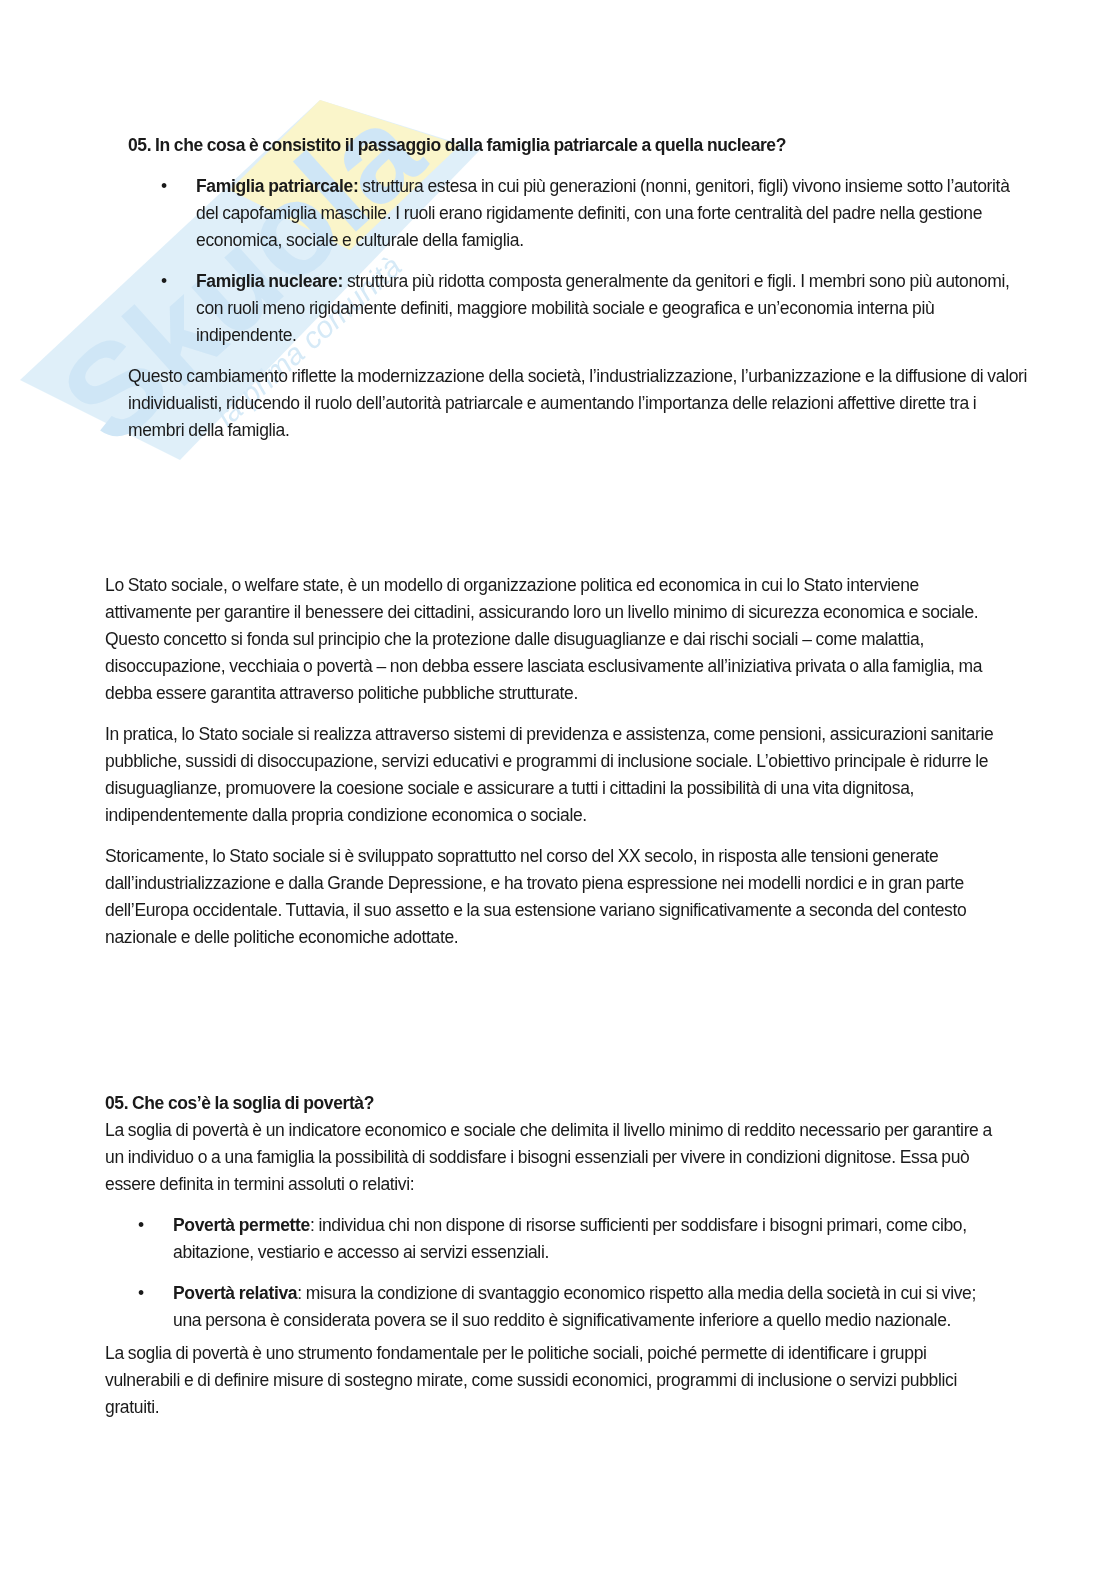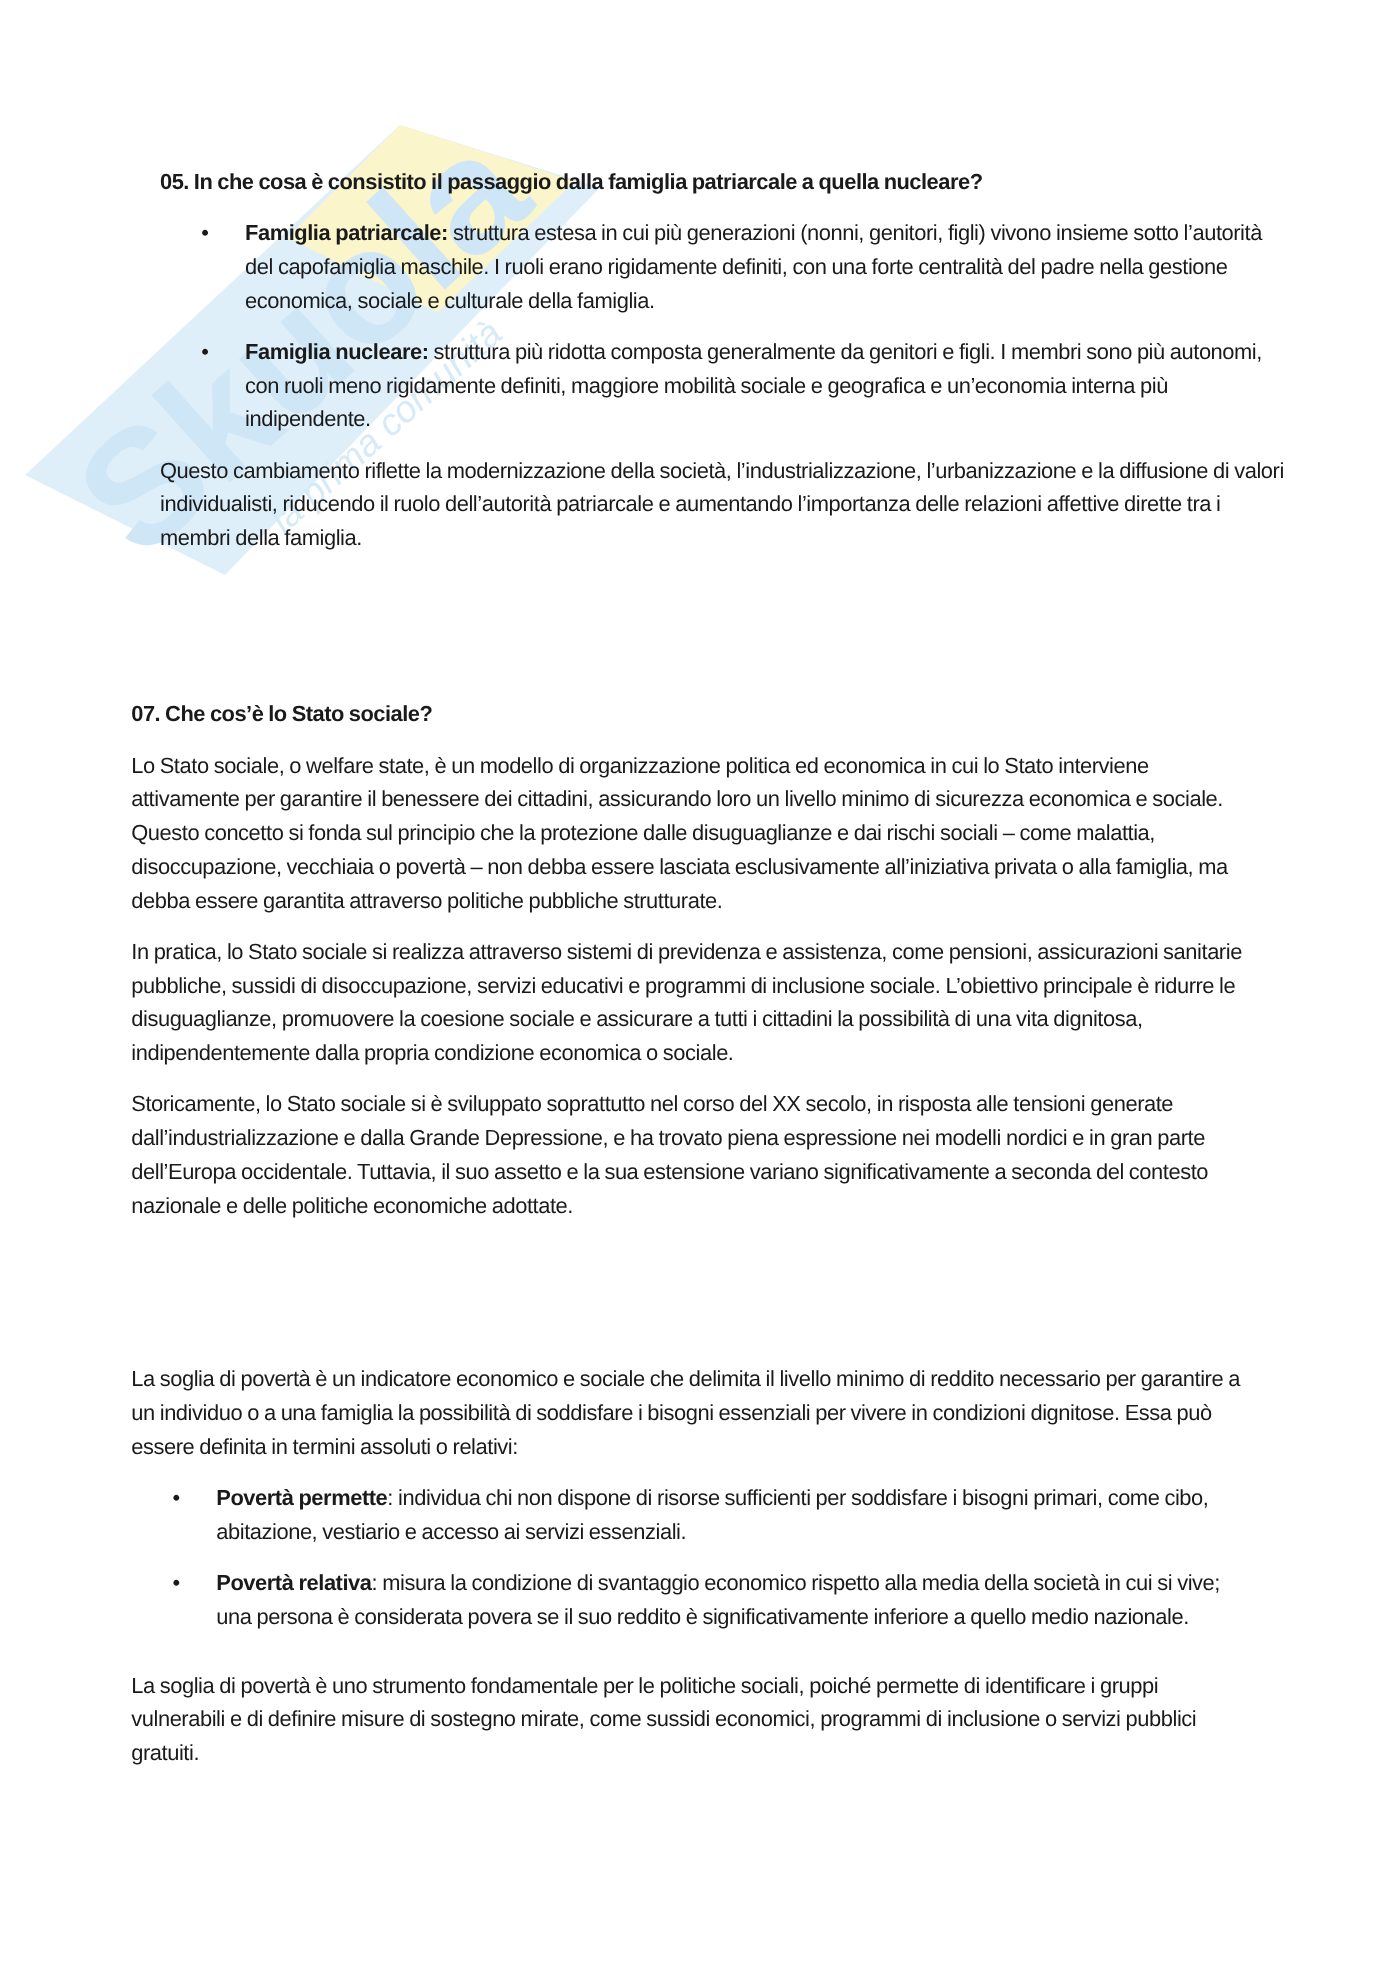--- a/index.html
+++ b/index.html
@@ -38,32 +38,32 @@
         <span class="bullet">•</span><span class="b">Famiglia patriarcale:</span><span> struttura estesa in cui più generazioni (nonni, genitori, figli) vivono insieme sotto l’autorità del capofamiglia maschile. I ruoli erano rigidamente definiti, con una forte centralità del padre nella gestione economica, sociale e culturale della famiglia.</span>
       </li>
       <li style="margin-top:14px;">
         <span class="bullet">•</span><span class="b">Famiglia nucleare:</span><span> struttura più ridotta composta generalmente da genitori e figli. I membri sono più autonomi, con ruoli meno rigidamente definiti, maggiore mobilità sociale e geografica e un’economia interna più indipendente.</span>
       </li>
     </ul>
     <p style="margin-top:14px;">Questo cambiamento riflette la modernizzazione della società, l’industrializzazione, l’urbanizzazione e la diffusione di valori individualisti, riducendo il ruolo dell’autorità patriarcale e aumentando l’importanza delle relazioni affettive dirette tra i membri della famiglia.</p>
   </div>
 
   <div class="section" style="top:558px;">
-    <h2>07. Che cos’è lo Stato sociale?</h2>
     <p style="margin-top:14px;">Lo Stato sociale, o welfare state, è un modello di organizzazione politica ed economica in cui lo Stato interviene attivamente per garantire il benessere dei cittadini, assicurando loro un livello minimo di sicurezza economica e sociale. Questo concetto si fonda sul principio che la protezione dalle disuguaglianze e dai rischi sociali – come malattia, disoccupazione, vecchiaia o povertà – non debba essere lasciata esclusivamente all’iniziativa privata o alla famiglia, ma debba essere garantita attraverso politiche pubbliche strutturate.</p>
     <p style="margin-top:14px;">In pratica, lo Stato sociale si realizza attraverso sistemi di previdenza e assistenza, come pensioni, assicurazioni sanitarie pubbliche, sussidi di disoccupazione, servizi educativi e programmi di inclusione sociale. L’obiettivo principale è ridurre le disuguaglianze, promuovere la coesione sociale e assicurare a tutti i cittadini la possibilità di una vita dignitosa, indipendentemente dalla propria condizione economica o sociale.</p>
     <p style="margin-top:14px;">Storicamente, lo Stato sociale si è sviluppato soprattutto nel corso del XX secolo, in risposta alle tensioni generate dall’industrializzazione e dalla Grande Depressione, e ha trovato piena espressione nei modelli nordici e in gran parte dell’Europa occidentale. Tuttavia, il suo assetto e la sua estensione variano significativamente a seconda del contesto nazionale e delle politiche economiche adottate.</p>
   </div>
 
   <div class="section" style="top:1090px;">
+    <h2>05. Che cos’è la soglia di povertà?</h2>
     <p>La soglia di povertà è un indicatore economico e sociale che delimita il livello minimo di reddito necessario per garantire a un individuo o a una famiglia la possibilità di soddisfare i bisogni essenziali per vivere in condizioni dignitose. Essa può essere definita in termini assoluti o relativi:</p>
     <ul style="margin-top:14px;">
       <li>
         <span class="bullet">•</span><span class="b">Povertà permette</span><span>: individua chi non dispone di risorse sufficienti per soddisfare i bisogni primari, come cibo, abitazione, vestiario e accesso ai servizi essenziali.</span>
       </li>
       <li style="margin-top:14px;">
         <span class="bullet">•</span><span class="b">Povertà relativa</span><span>: misura la condizione di svantaggio economico rispetto alla media della società in cui si vive; una persona è considerata povera se il suo reddito è significativamente inferiore a quello medio nazionale.</span>
       </li>
     </ul>
-    <p style="margin-top:28px;">La soglia di povertà è uno strumento fondamentale per le politiche sociali, poiché permette di identificare i gruppi vulnerabili e di definire misure di sostegno mirate, come sussidi economici, programmi di inclusione o servizi pubblici gratuiti.</p>
+    <p style="margin-top:6px;">La soglia di povertà è uno strumento fondamentale per le politiche sociali, poiché permette di identificare i gruppi vulnerabili e di definire misure di sostegno mirate, come sussidi economici, programmi di inclusione o servizi pubblici gratuiti.</p>
   </div>
 
 </div>
 
 </body></html>

